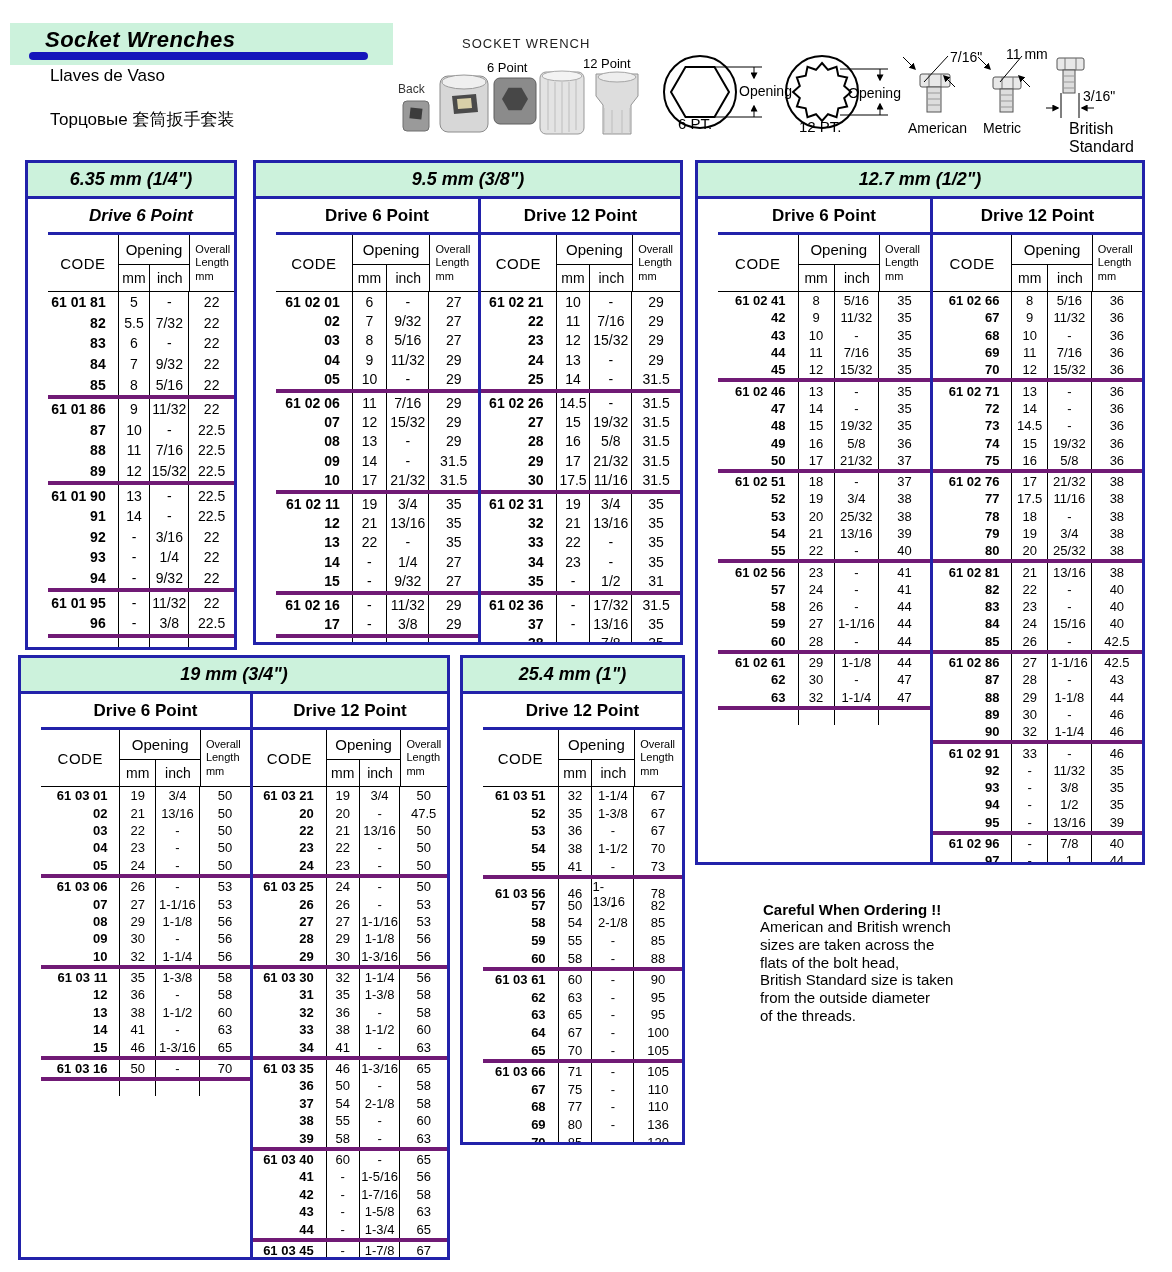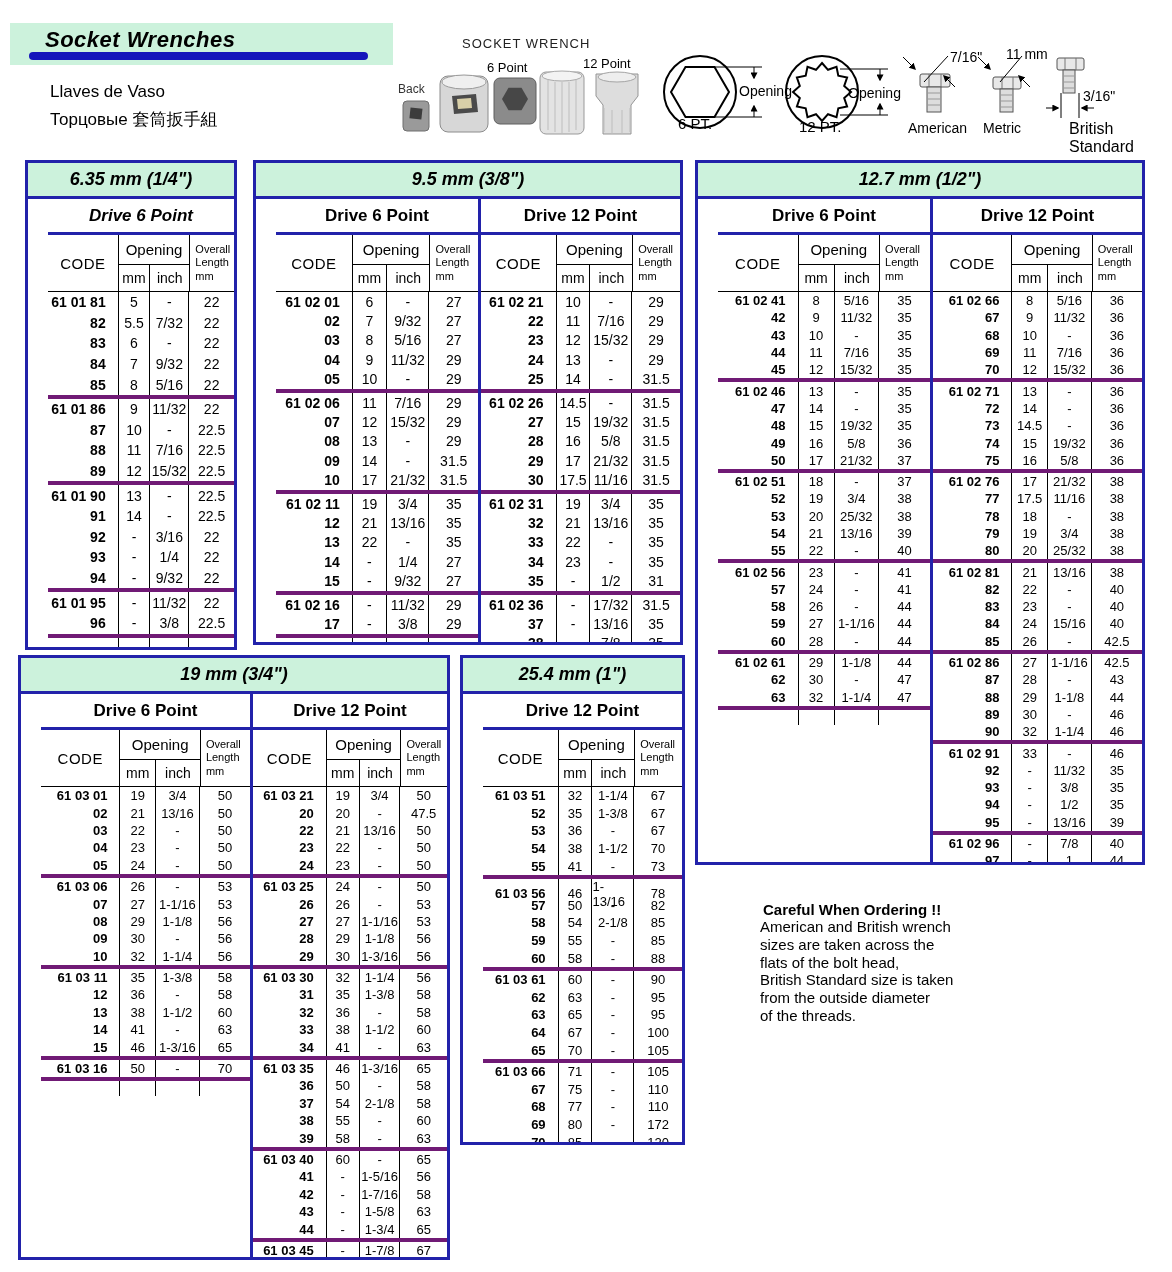--- a/index.html
+++ b/index.html
@@ -2,21 +2,21 @@
 <html><head>
 <meta charset="utf-8">
 <style>
   html,body{margin:0;padding:0;background:#fff;}
   #page{position:relative;width:1172px;height:1272px;background:#fff;font-family:"Liberation Sans",sans-serif;color:#000;overflow:hidden;}
 
   
   .hdr-band{position:absolute;left:10px;top:23px;width:383px;height:42px;background:#ccf2dc;}
   .hdr-title{position:absolute;left:35px;top:4px;font-size:22px;font-weight:bold;font-style:italic;letter-spacing:0.5px;}
   .hdr-underline{position:absolute;left:19px;top:29px;width:339px;height:8px;background:#1515bb;border-radius:4px;}
-  .sub-es{position:absolute;left:50px;top:66px;font-size:17px;margin-top:16px;}
+  .sub-es{position:absolute;left:50px;top:66px;font-size:17px;}
   .sub-cjk{position:absolute;left:50px;top:86px;font-size:16px;font-weight:bold;}
   .sub-cjk span{margin-right:26px;}
   .sub-ru{position:absolute;left:50px;top:108px;font-size:17px;}
 
   
   .toplabel{position:absolute;font-size:13px;}
   #lbl-socketwrench{left:462px;top:36px;letter-spacing:1px;color:#222;}
   #lbl-back{left:398px;top:82px;font-size:12px;color:#333;}
   #lbl-6point{left:487px;top:60px;}
   #lbl-12point{left:583px;top:56px;}
@@ -77,21 +77,21 @@
 </head>
 <body>
 
 <div id="page">
 
   <div class="hdr-band">
     <div class="hdr-title">Socket Wrenches</div>
     <div class="hdr-underline"></div>
   </div>
   <div class="sub-es">Llaves de Vaso</div>
-  <div class="sub-ru">Торцовые 套筒扳手組</div>
+  <div class="sub-ru">Торцовые 套筒扳手套装</div>
 
   <svg id="topgfx" viewBox="395 30 760 118">
     <defs>
       <marker id="ah" viewBox="0 0 10 10" refX="8" refY="5" markerWidth="7" markerHeight="7" orient="auto-start-reverse">
         <path d="M0 0 L10 5 L0 10 z" fill="#000"></path>
       </marker>
     </defs>
 
     <g>
       <rect x="403" y="101" width="26" height="30" rx="4" fill="#9a9a9a" stroke="#6f6f6f"></rect>
@@ -1456,21 +1456,21 @@
               <div class="trow">
                 <div class="c-code">68</div>
                 <div class="c-mm">77</div>
                 <div class="c-inch">-</div>
                 <div class="c-len">110</div>
               </div>
               <div class="trow">
                 <div class="c-code">69</div>
                 <div class="c-mm">80</div>
                 <div class="c-inch">-</div>
-                <div class="c-len">172</div>
+                <div class="c-len">136</div>
               </div>
               <div class="trow">
                 <div class="c-code">70</div>
                 <div class="c-mm">85</div>
                 <div class="c-inch">-</div>
                 <div class="c-len">120</div>
               </div>
             </div>
           </div>
         </div>

